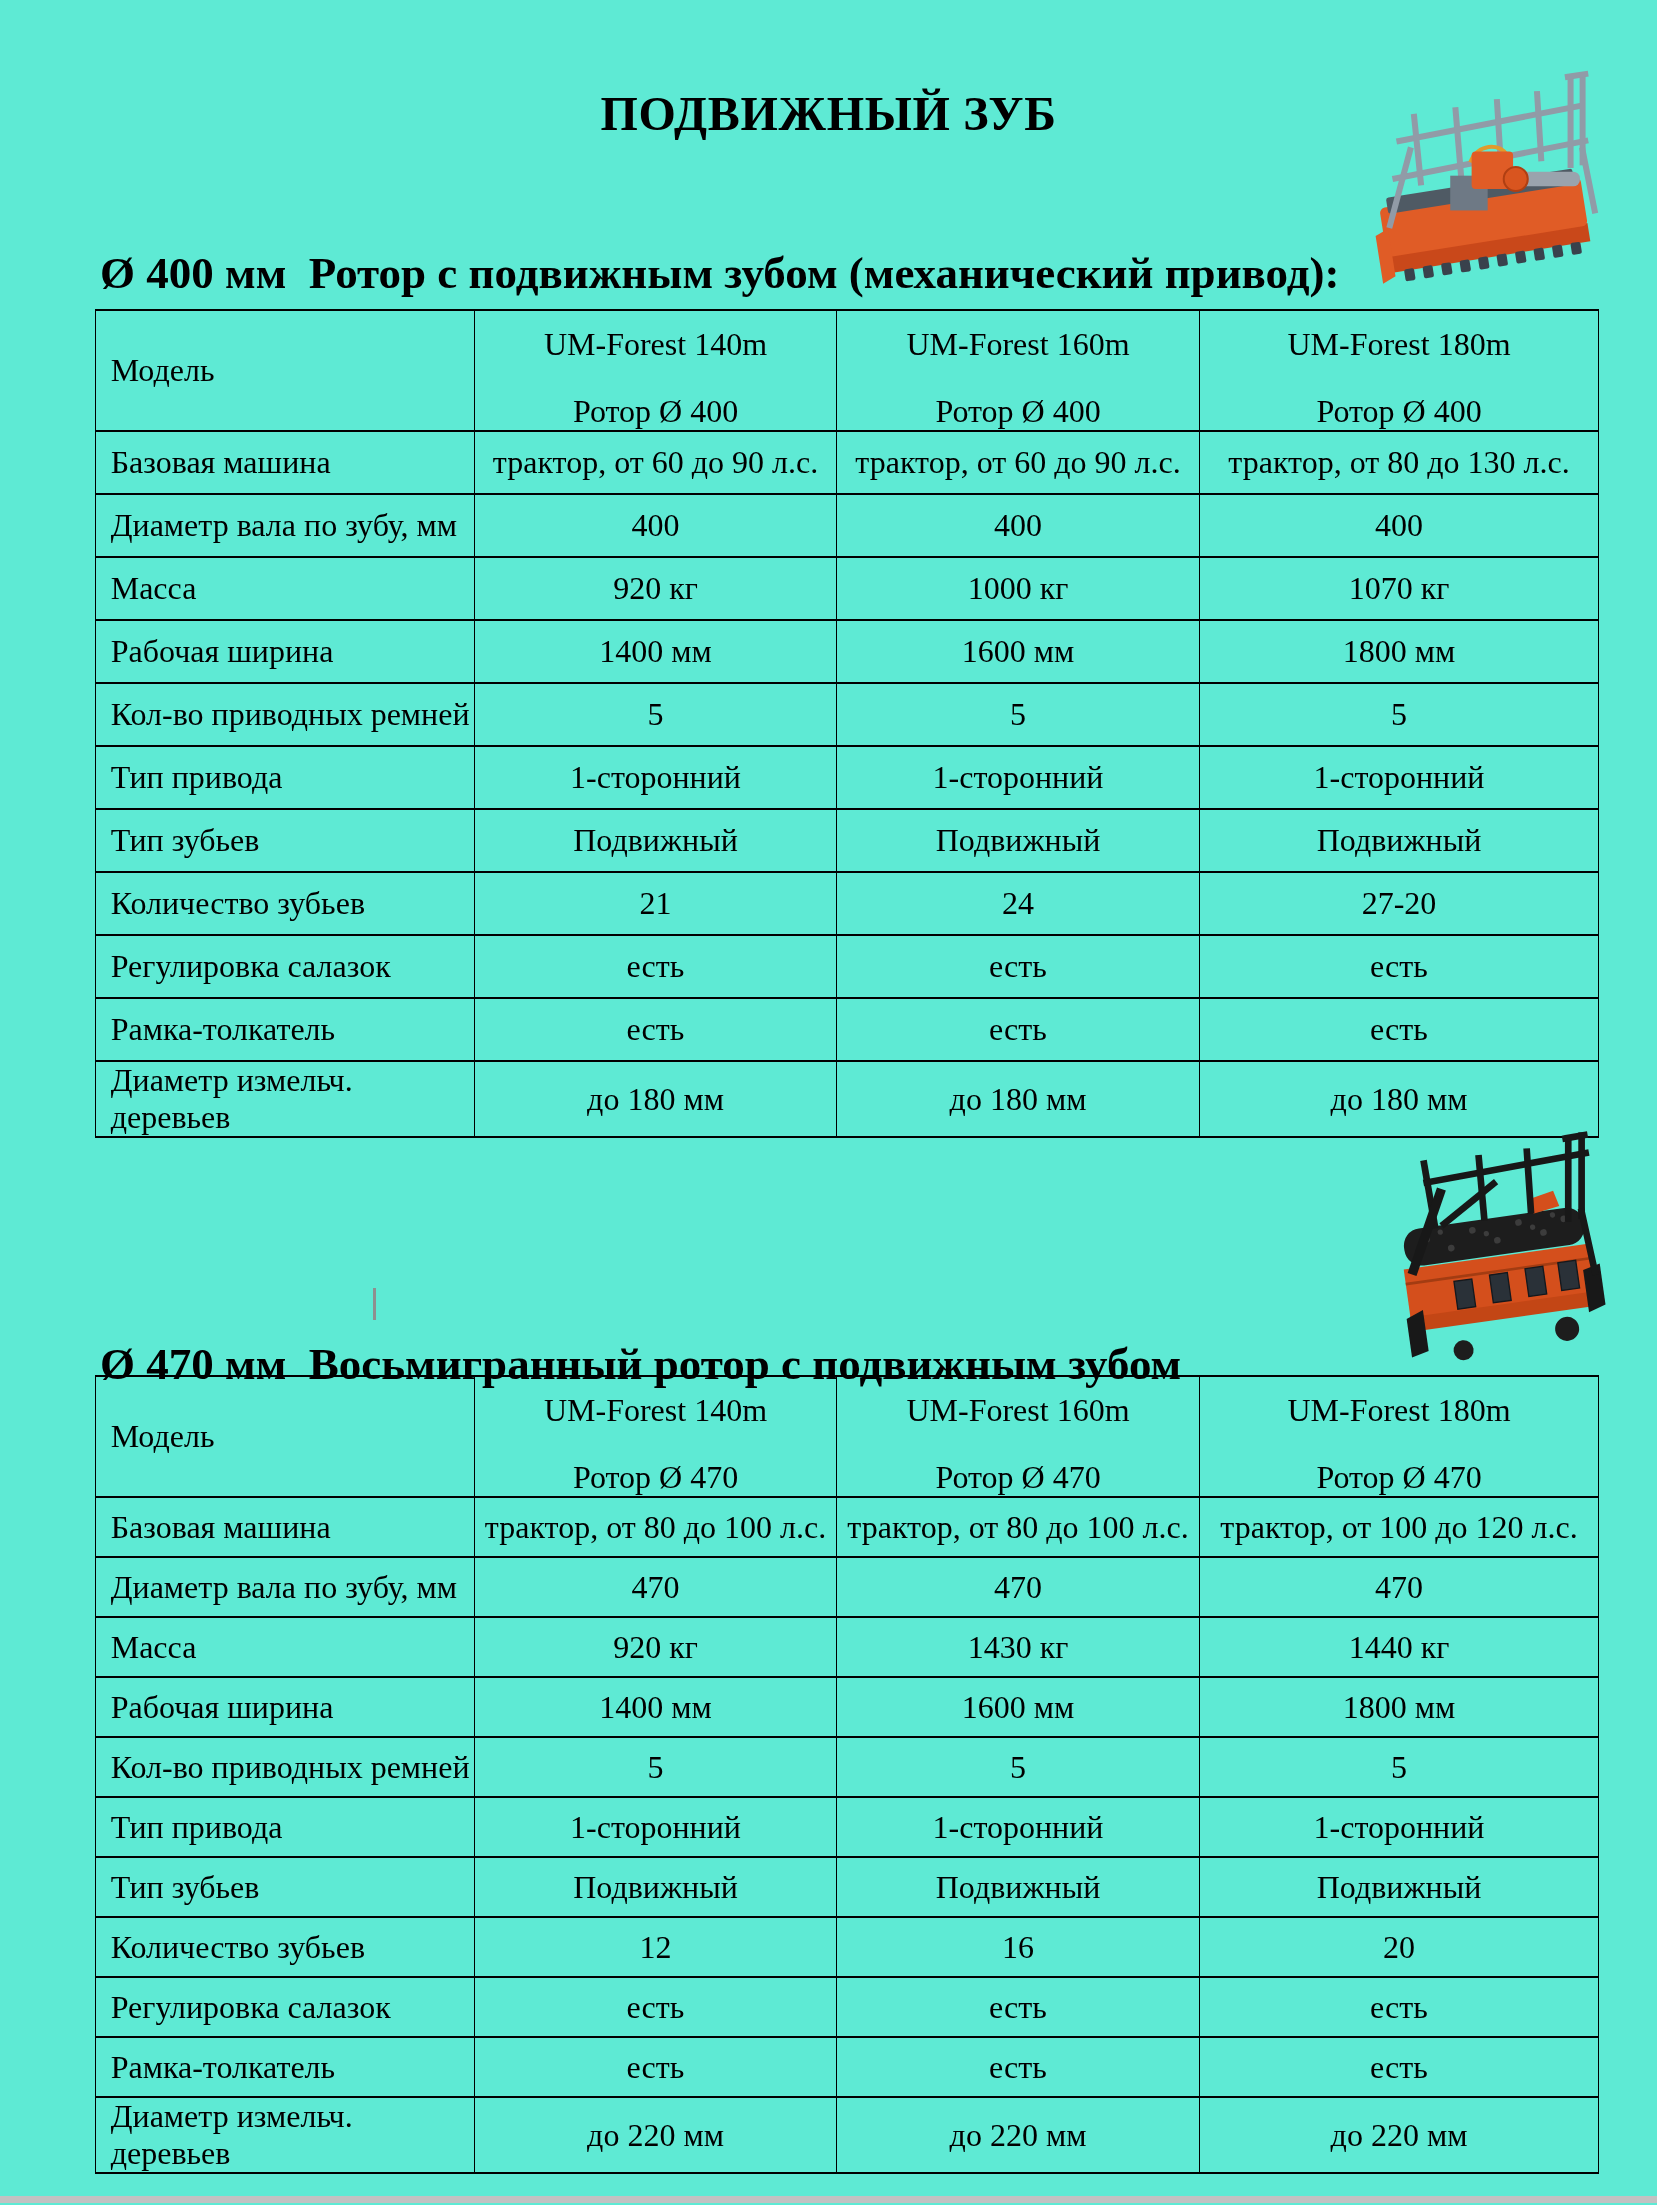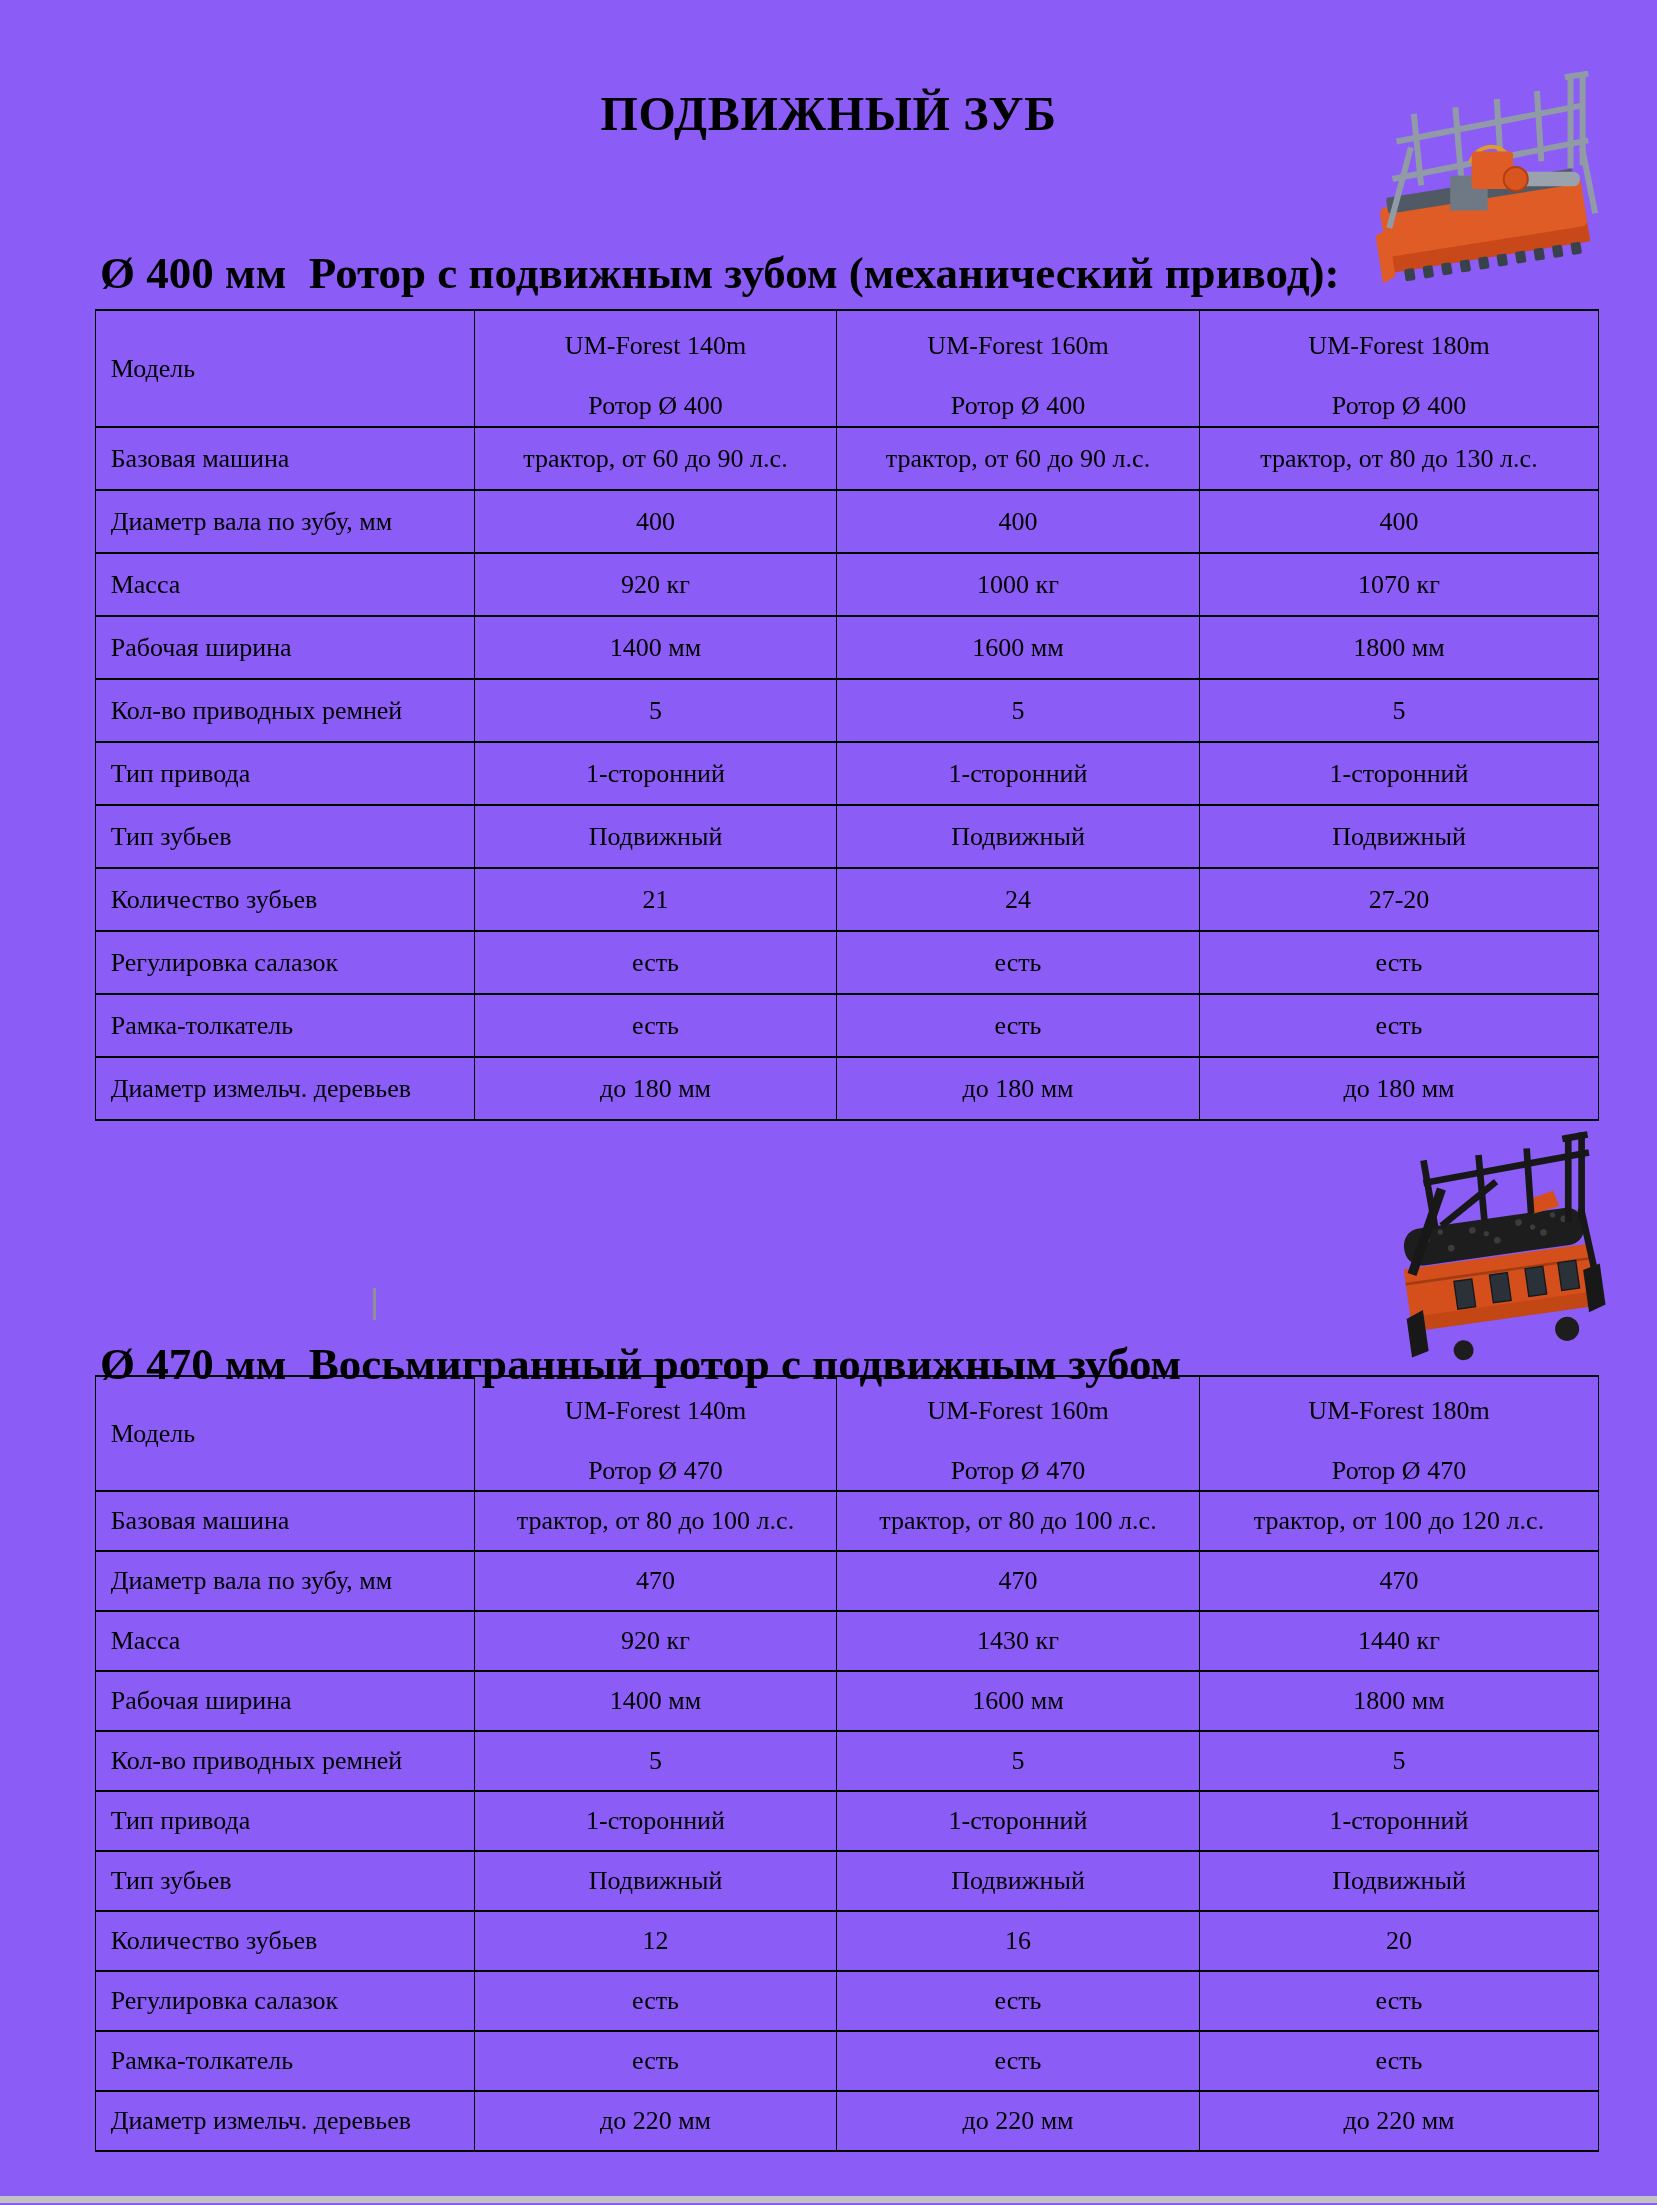--- a/index.html
+++ b/index.html
@@ -1,19 +1,19 @@
 <!DOCTYPE html>
 <html style="font-size:10.7px"><head>
 <meta charset="utf-8">
 <style>
   html,body{margin:0;padding:0;background:#ffffff;}
   .page{
     position:relative;
     width:1657px;height:2205px;
-    background:#8b5cf6;
+    background:#5eead4;
     font-family:"Liberation Serif","DejaVu Serif",serif;
     color:#000;
     overflow:hidden;
   }
   .doc-title{
     position:absolute;left:0;top:86px;width:100%;
     text-align:center;font-size:48px;font-weight:bold;
     letter-spacing:0.7px;
   }
   .section-heading{
@@ -25,21 +25,21 @@
   #heading2{top:1244px;width:1136px;}
   #heading2 .line2{margin-left:508px;}
   .stray-mark{
     position:absolute;left:373px;top:1288px;width:2.7px;height:32px;
     background:#8f8f8f;
   }
   table.spec{
     position:absolute;left:95px;
     width:1502px;
     border-collapse:collapse;table-layout:fixed;
-    font-size:26px;
+    font-size:32px;
   }
   #table1{top:309px;}
   #table2{top:1375px;}
   table.spec td{
     border:1.3px solid #000;
     border-top-width:2.7px;border-bottom-width:2.7px;
     text-align:center;vertical-align:middle;
     padding:0;
   }
   table.spec td.lbl{

